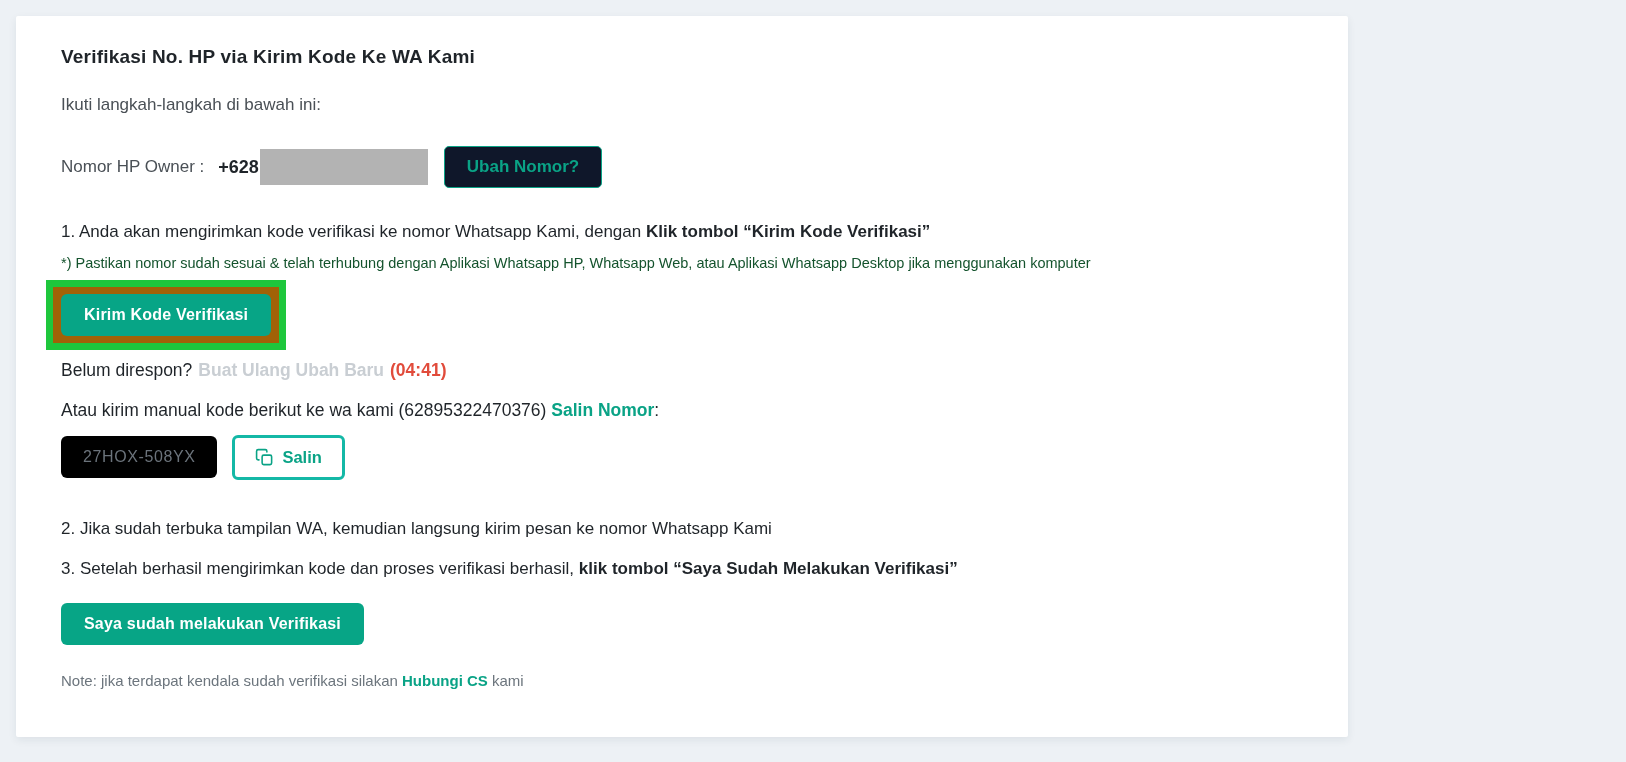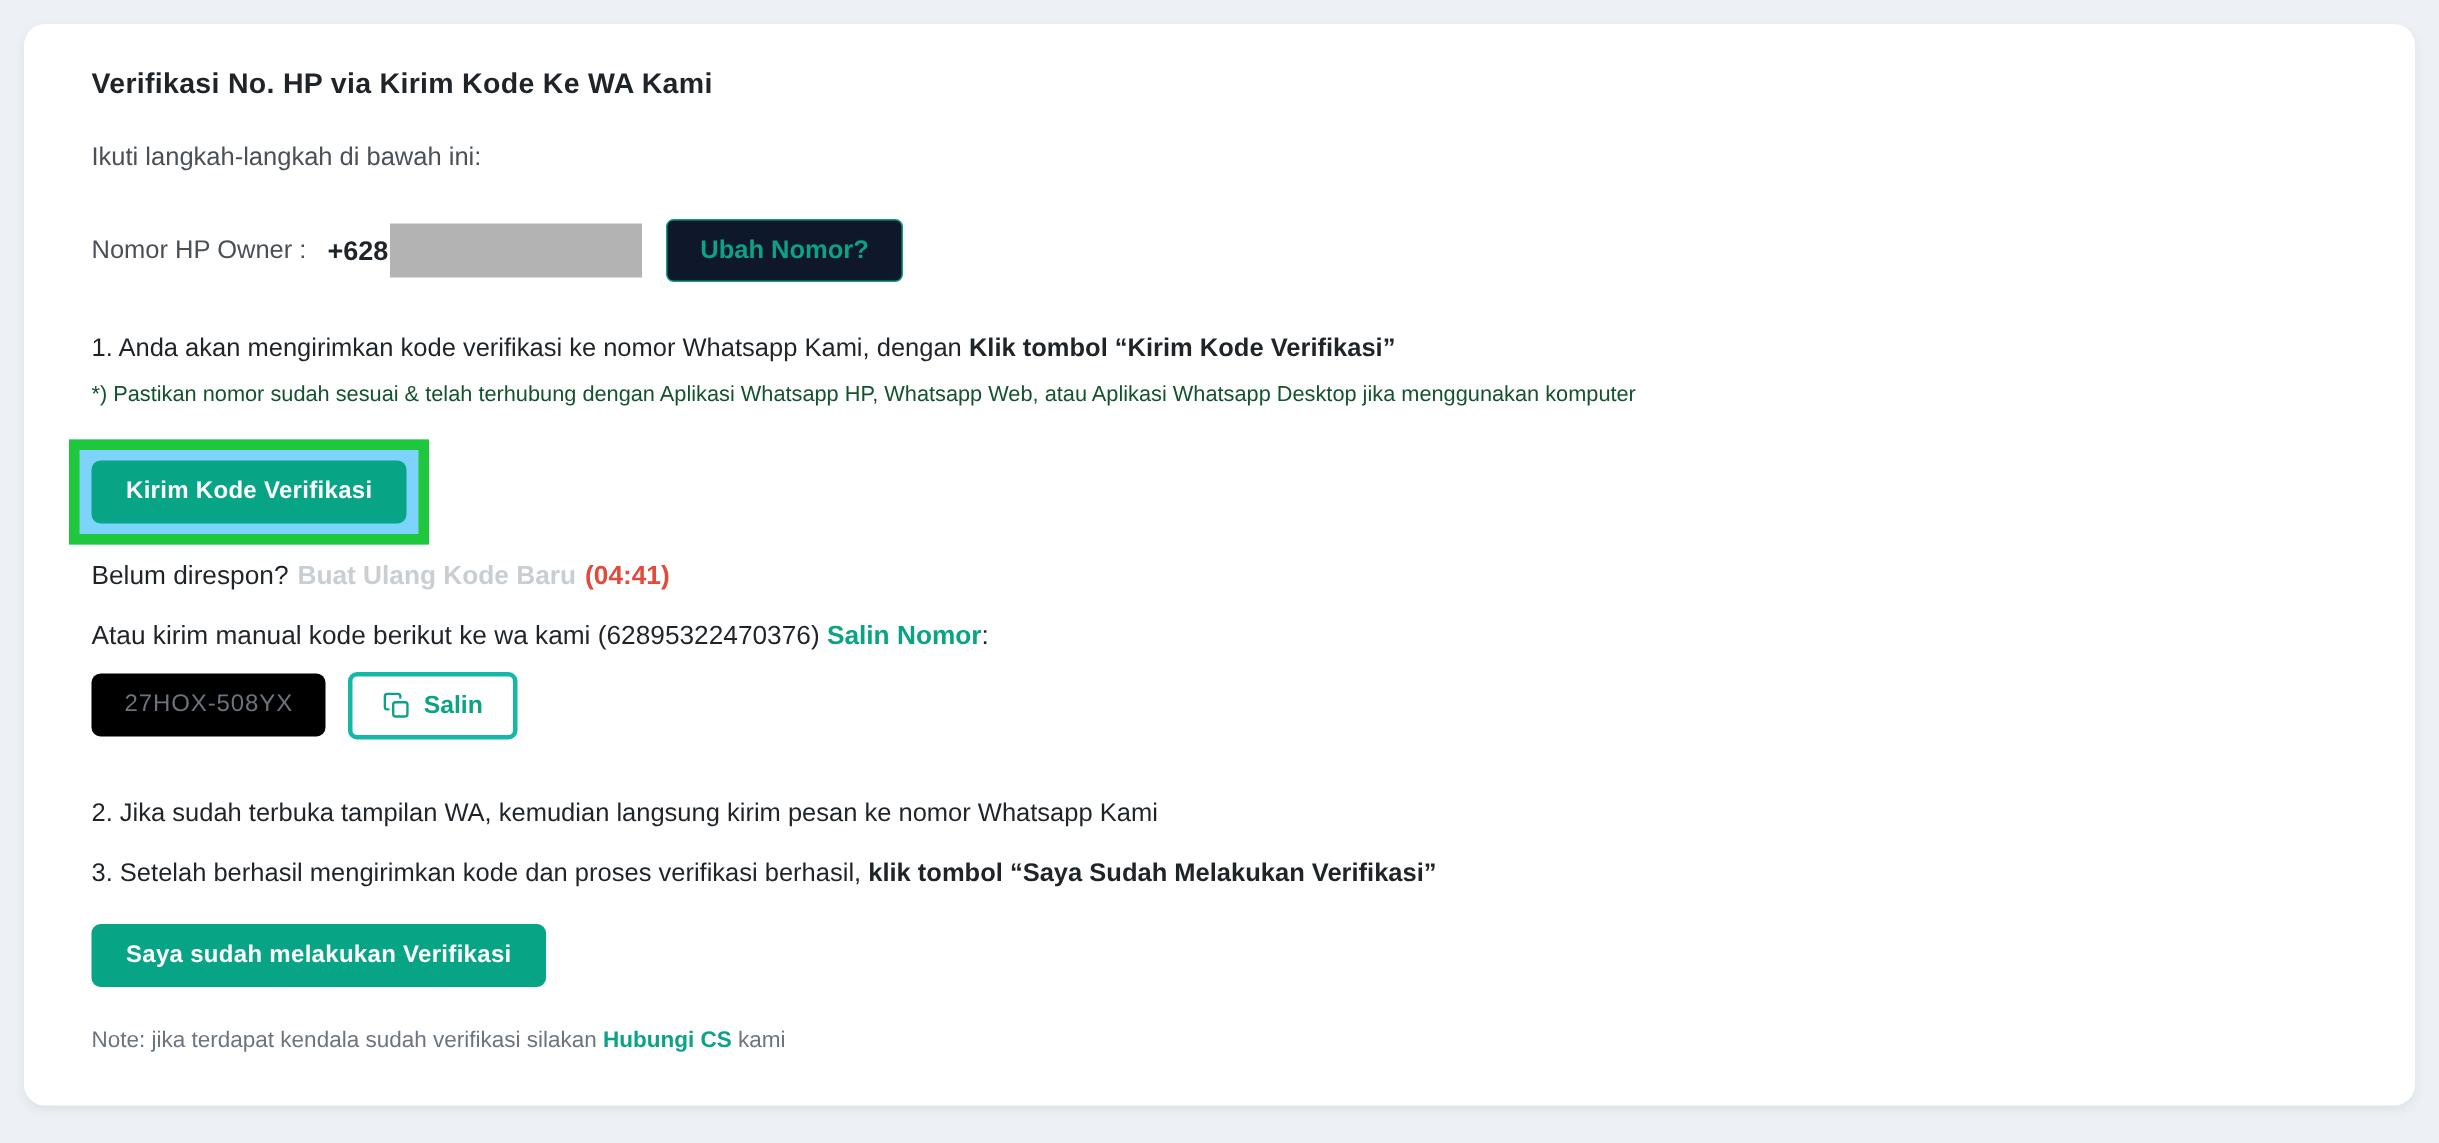--- a/index.html
+++ b/index.html
@@ -3,24 +3,24 @@
 <meta charset="utf-8">
 <style>
   * { box-sizing: border-box; margin: 0; padding: 0; }
   html, body {
     width: 1626px; height: 762px;
     background: #edf1f5;
     font-family: "Liberation Sans", sans-serif;
   }
   .card {
     margin: 16px;
-    width: 1594px;
+    width: 1332px;
     height: 721px;
     background: #ffffff;
-    border-radius: 14px;
+    border-radius: 2px;
     box-shadow: 0 3px 8px rgba(30,45,62,0.08);
     padding: 30px 28px 28px 45px;
     overflow: hidden;
   }
   .title {
     font-size: 19px;
     font-weight: 700;
     color: #1f2429;
     letter-spacing: 0.2px;
   }
@@ -60,25 +60,25 @@
     color: #1f2429;
   }
   .step1 { margin-top: 33px; }
   .bold-seg { font-weight: 700; }
   .footnote {
     margin-top: 13px;
     font-size: 14.5px;
     color: #14532d;
   }
   .highlight-box {
-    margin-top: 22px;
+    margin-top: 9px;
     margin-left: -15px;
     display: inline-block;
     border: 7px solid #1ec73c;
-    background: #7dd3fc;
+    background: #a16207;
     padding: 7px 8px;
   }
   .btn-primary {
     background: #07a586;
     color: #ffffff;
     border: none;
     font-family: inherit;
     font-size: 16px;
     font-weight: 700;
     padding: 12px 23px;
@@ -172,21 +172,21 @@
 
   <div class="footnote">*) Pastikan nomor sudah sesuai &amp; telah terhubung dengan Aplikasi Whatsapp HP, Whatsapp Web, atau Aplikasi Whatsapp Desktop jika menggunakan komputer</div>
 
   <div>
     <div class="highlight-box">
       <button class="btn-primary">Kirim Kode Verifikasi</button>
     </div>
   </div>
 
   <div class="resend">
-    <span>Belum direspon?</span><a class="resend-link">Buat Ulang Kode Baru</a><span class="timer">(04:41)</span>
+    <span>Belum direspon?</span><a class="resend-link">Buat Ulang Ubah Baru</a><span class="timer">(04:41)</span>
   </div>
 
   <div class="manual-line">
     <span>Atau kirim manual kode berikut ke wa kami (62895322470376) </span><a class="green-link">Salin Nomor</a><span>:</span>
   </div>
 
   <div class="code-row">
     <span class="code-box">27HOX-508YX</span>
     <button class="btn-copy">
       <span>

